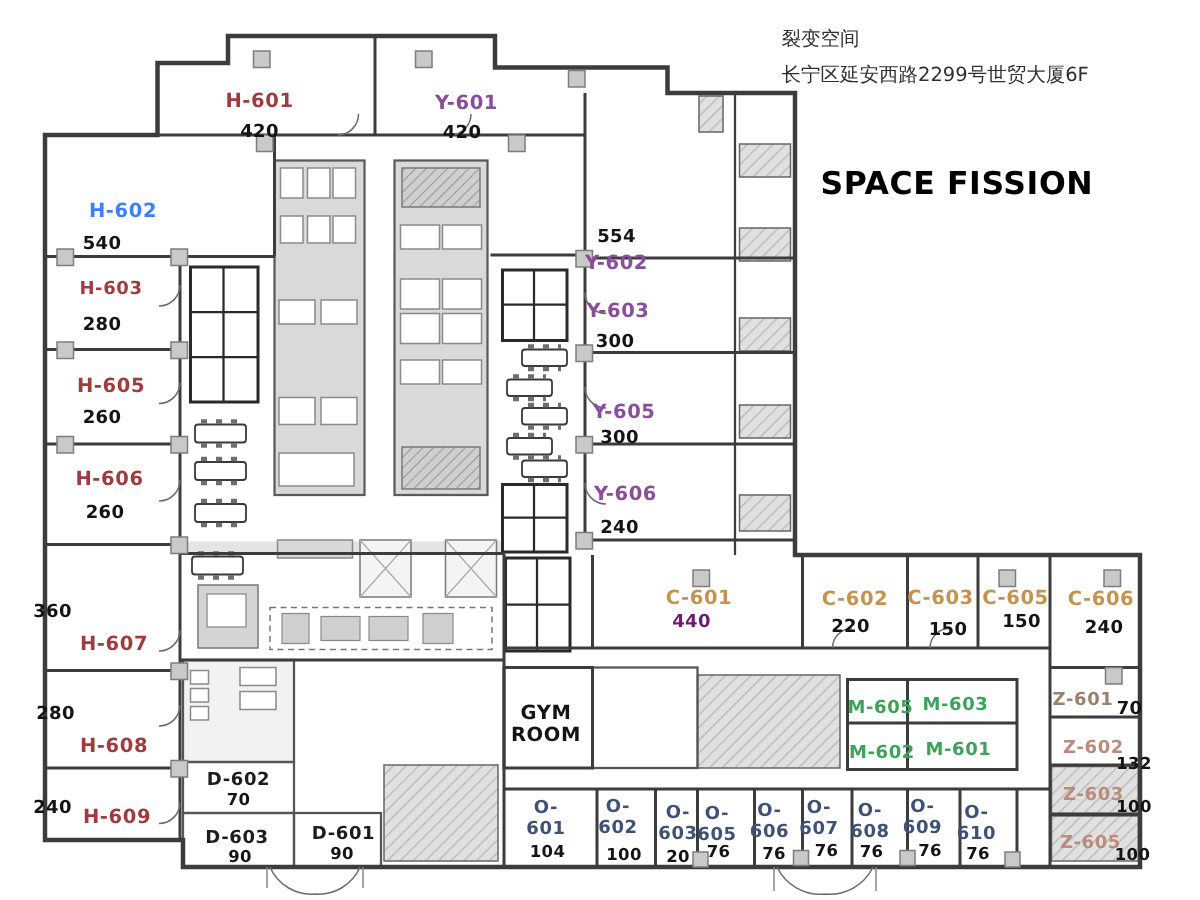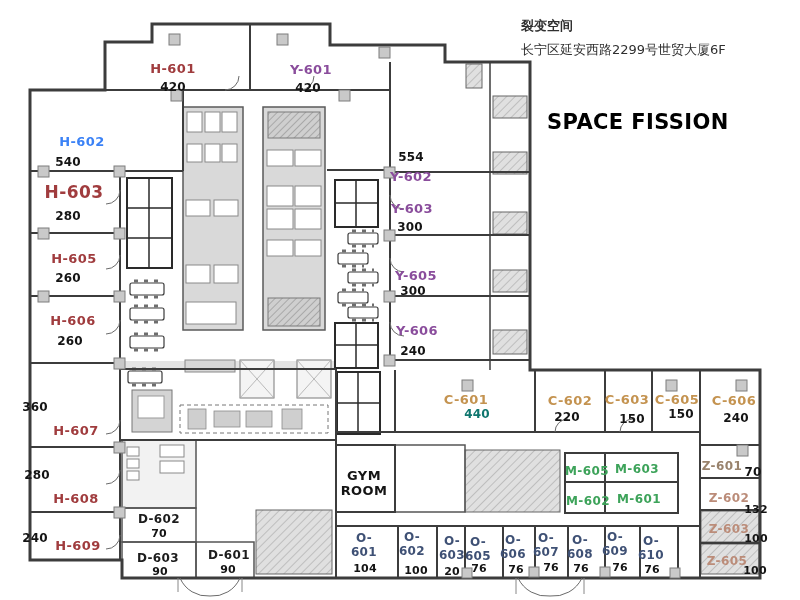--- a/index.html
+++ b/index.html
@@ -235,21 +235,21 @@
       </div>
       <div class="ra" style="left: 173px; top: 87px; color: rgb(20, 20, 20); font-size: 12px;"><span>420</span></div>
       <div class="rl" style="left: 311px; top: 70px; color: rgb(138, 77, 156); font-size: 13px;">
         <span>Y-601</span>
       </div>
       <div class="ra" style="left: 308px; top: 88px; color: rgb(20, 20, 20); font-size: 12px;"><span>420</span></div>
       <div class="rl" style="left: 82px; top: 142px; color: #3b82f6; font-size: 13px;">
         <span>H-602</span>
       </div>
       <div class="ra" style="left: 68px; top: 162px; color: rgb(20, 20, 20); font-size: 12px;"><span>540</span></div>
-      <div class="rl" style="left: 74px; top: 193px; color: rgb(160, 60, 62); font-size: 17px;">
+      <div class="rl" style="left: 74px; top: 193px; color: rgb(160, 60, 62); font-size: 12px;">
         <span>H-603</span>
       </div>
       <div class="ra" style="left: 68px; top: 216px; color: rgb(20, 20, 20); font-size: 12px;"><span>280</span></div>
       <div class="rl" style="left: 74px; top: 259px; color: rgb(160, 60, 62); font-size: 13px;">
         <span>H-605</span>
       </div>
       <div class="ra" style="left: 68px; top: 278px; color: rgb(20, 20, 20); font-size: 12px;"><span>260</span></div>
       <div class="rl" style="left: 73px; top: 321px; color: rgb(160, 60, 62); font-size: 13px;">
         <span>H-606</span>
       </div>
@@ -278,21 +278,21 @@
         <span>Y-605</span>
       </div>
       <div class="ra" style="left: 413px; top: 291px; color: rgb(20, 20, 20); font-size: 12px;"><span>300</span></div>
       <div class="rl" style="left: 417px; top: 331px; color: rgb(138, 77, 156); font-size: 13px;">
         <span>Y-606</span>
       </div>
       <div class="ra" style="left: 413px; top: 351px; color: rgb(20, 20, 20); font-size: 12px;"><span>240</span></div>
       <div class="rl" style="left: 466px; top: 400px; color: rgb(196, 147, 80); font-size: 13px;">
         <span>C-601</span>
       </div>
-      <div class="ra" style="left: 461px; top: 414px; color: #0f766e; font-size: 12px; margin-left: 16px;"><span>440</span></div>
+      <div class="ra" style="left: 461px; top: 414px; color: #701a75; font-size: 12px;"><span>440</span></div>
       <div class="rl" style="left: 570px; top: 401px; color: rgb(196, 147, 80); font-size: 13px;">
         <span>C-602</span>
       </div>
       <div class="ra" style="left: 567px; top: 417px; color: rgb(20, 20, 20); font-size: 12px;"><span>220</span></div>
       <div class="rl" style="left: 627px; top: 400px; color: rgb(196, 147, 80); font-size: 13px;">
         <span>C-603</span>
       </div>
       <div class="ra" style="left: 632px; top: 419px; color: rgb(20, 20, 20); font-size: 12px;"><span>150</span></div>
       <div class="rl" style="left: 677px; top: 400px; color: rgb(196, 147, 80); font-size: 13px;">
         <span>C-605</span>
@@ -386,17 +386,17 @@
         <span>609</span>
       </div>
       <div class="ra" style="left: 620px; top: 567px; color: rgb(20, 20, 20); font-size: 11px;"><span>76</span></div>
       <div class="rl" style="left: 651px; top: 549px; color: rgb(63, 81, 117); font-size: 12px;">
         <span>O-</span>
         <span>610</span>
       </div>
       <div class="ra" style="left: 652px; top: 569px; color: rgb(20, 20, 20); font-size: 11px;"><span>76</span></div>
     </div>
 
-  <div class="hdr" style="left:521px; top:17px;font-weight:bold;">裂变空间</div>
+  <div class="hdr" style="left:521px; top:17px;">裂变空间</div>
   <div class="hdr" style="left:521px; top:41px;">长宁区延安西路2299号世贸大厦6F</div>
   <div class="hdr-title" style="left:547px; top:110px;">SPACE FISSION</div>
 
 </div>
 
 </body></html>

